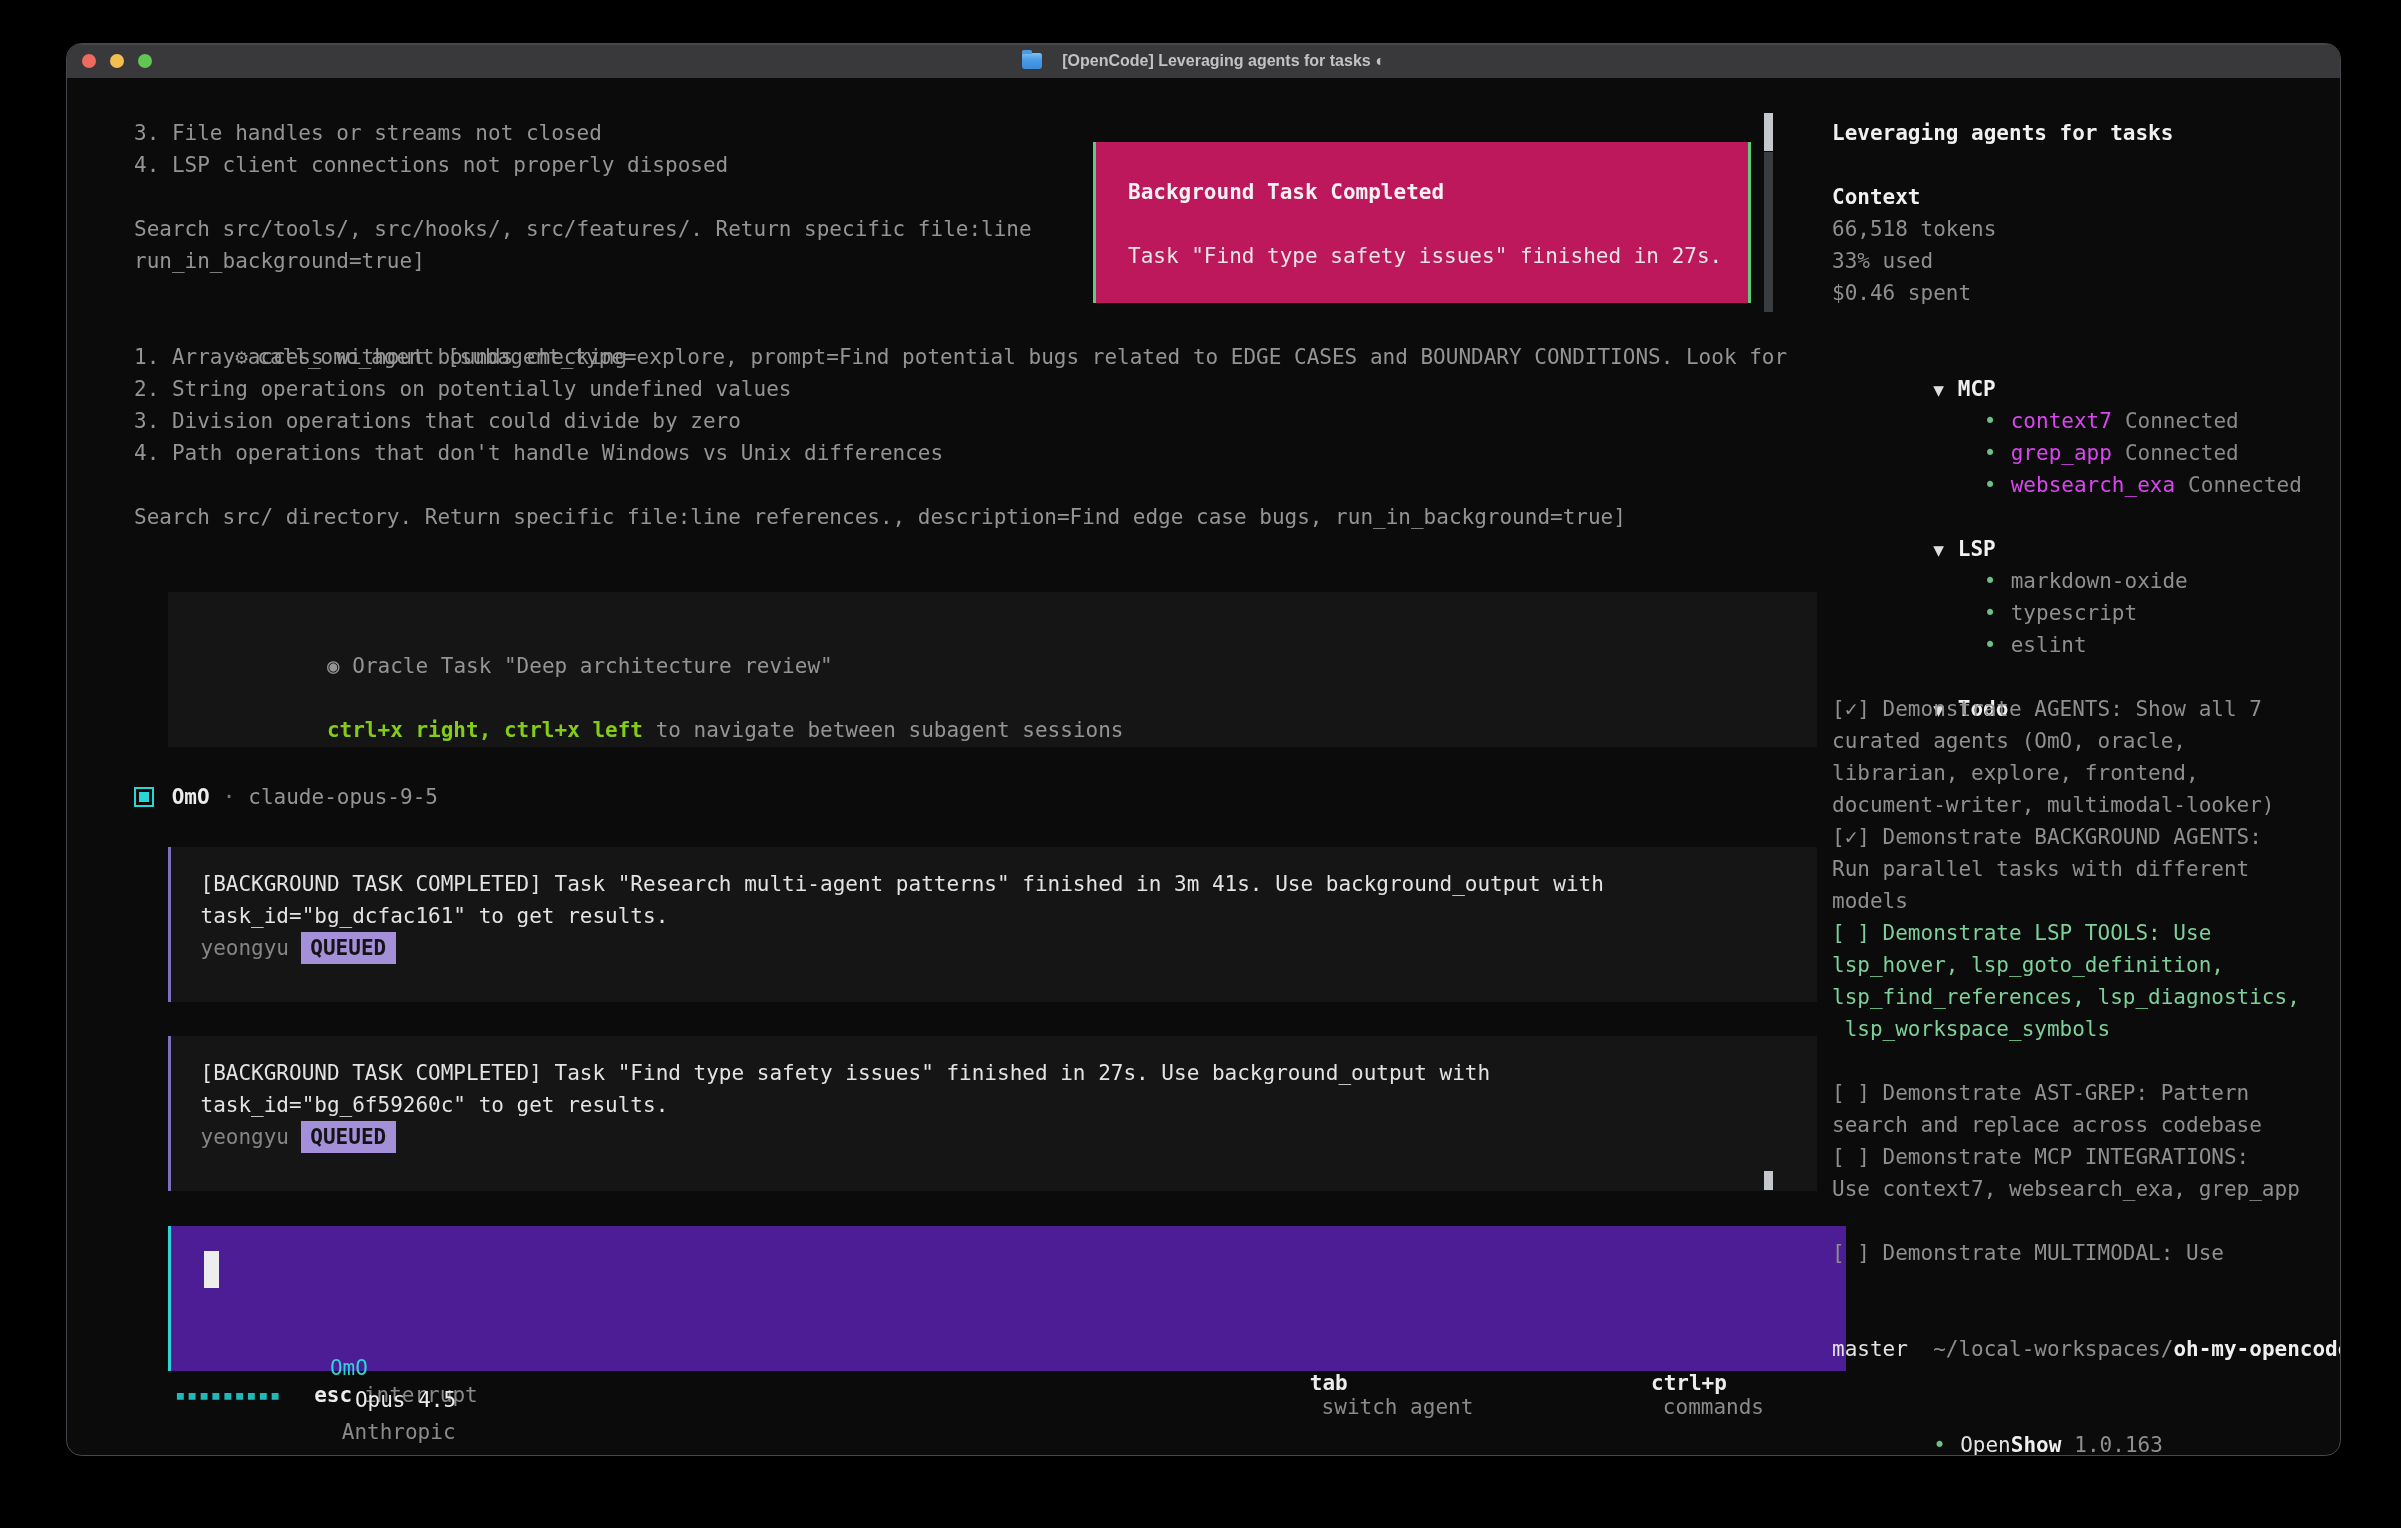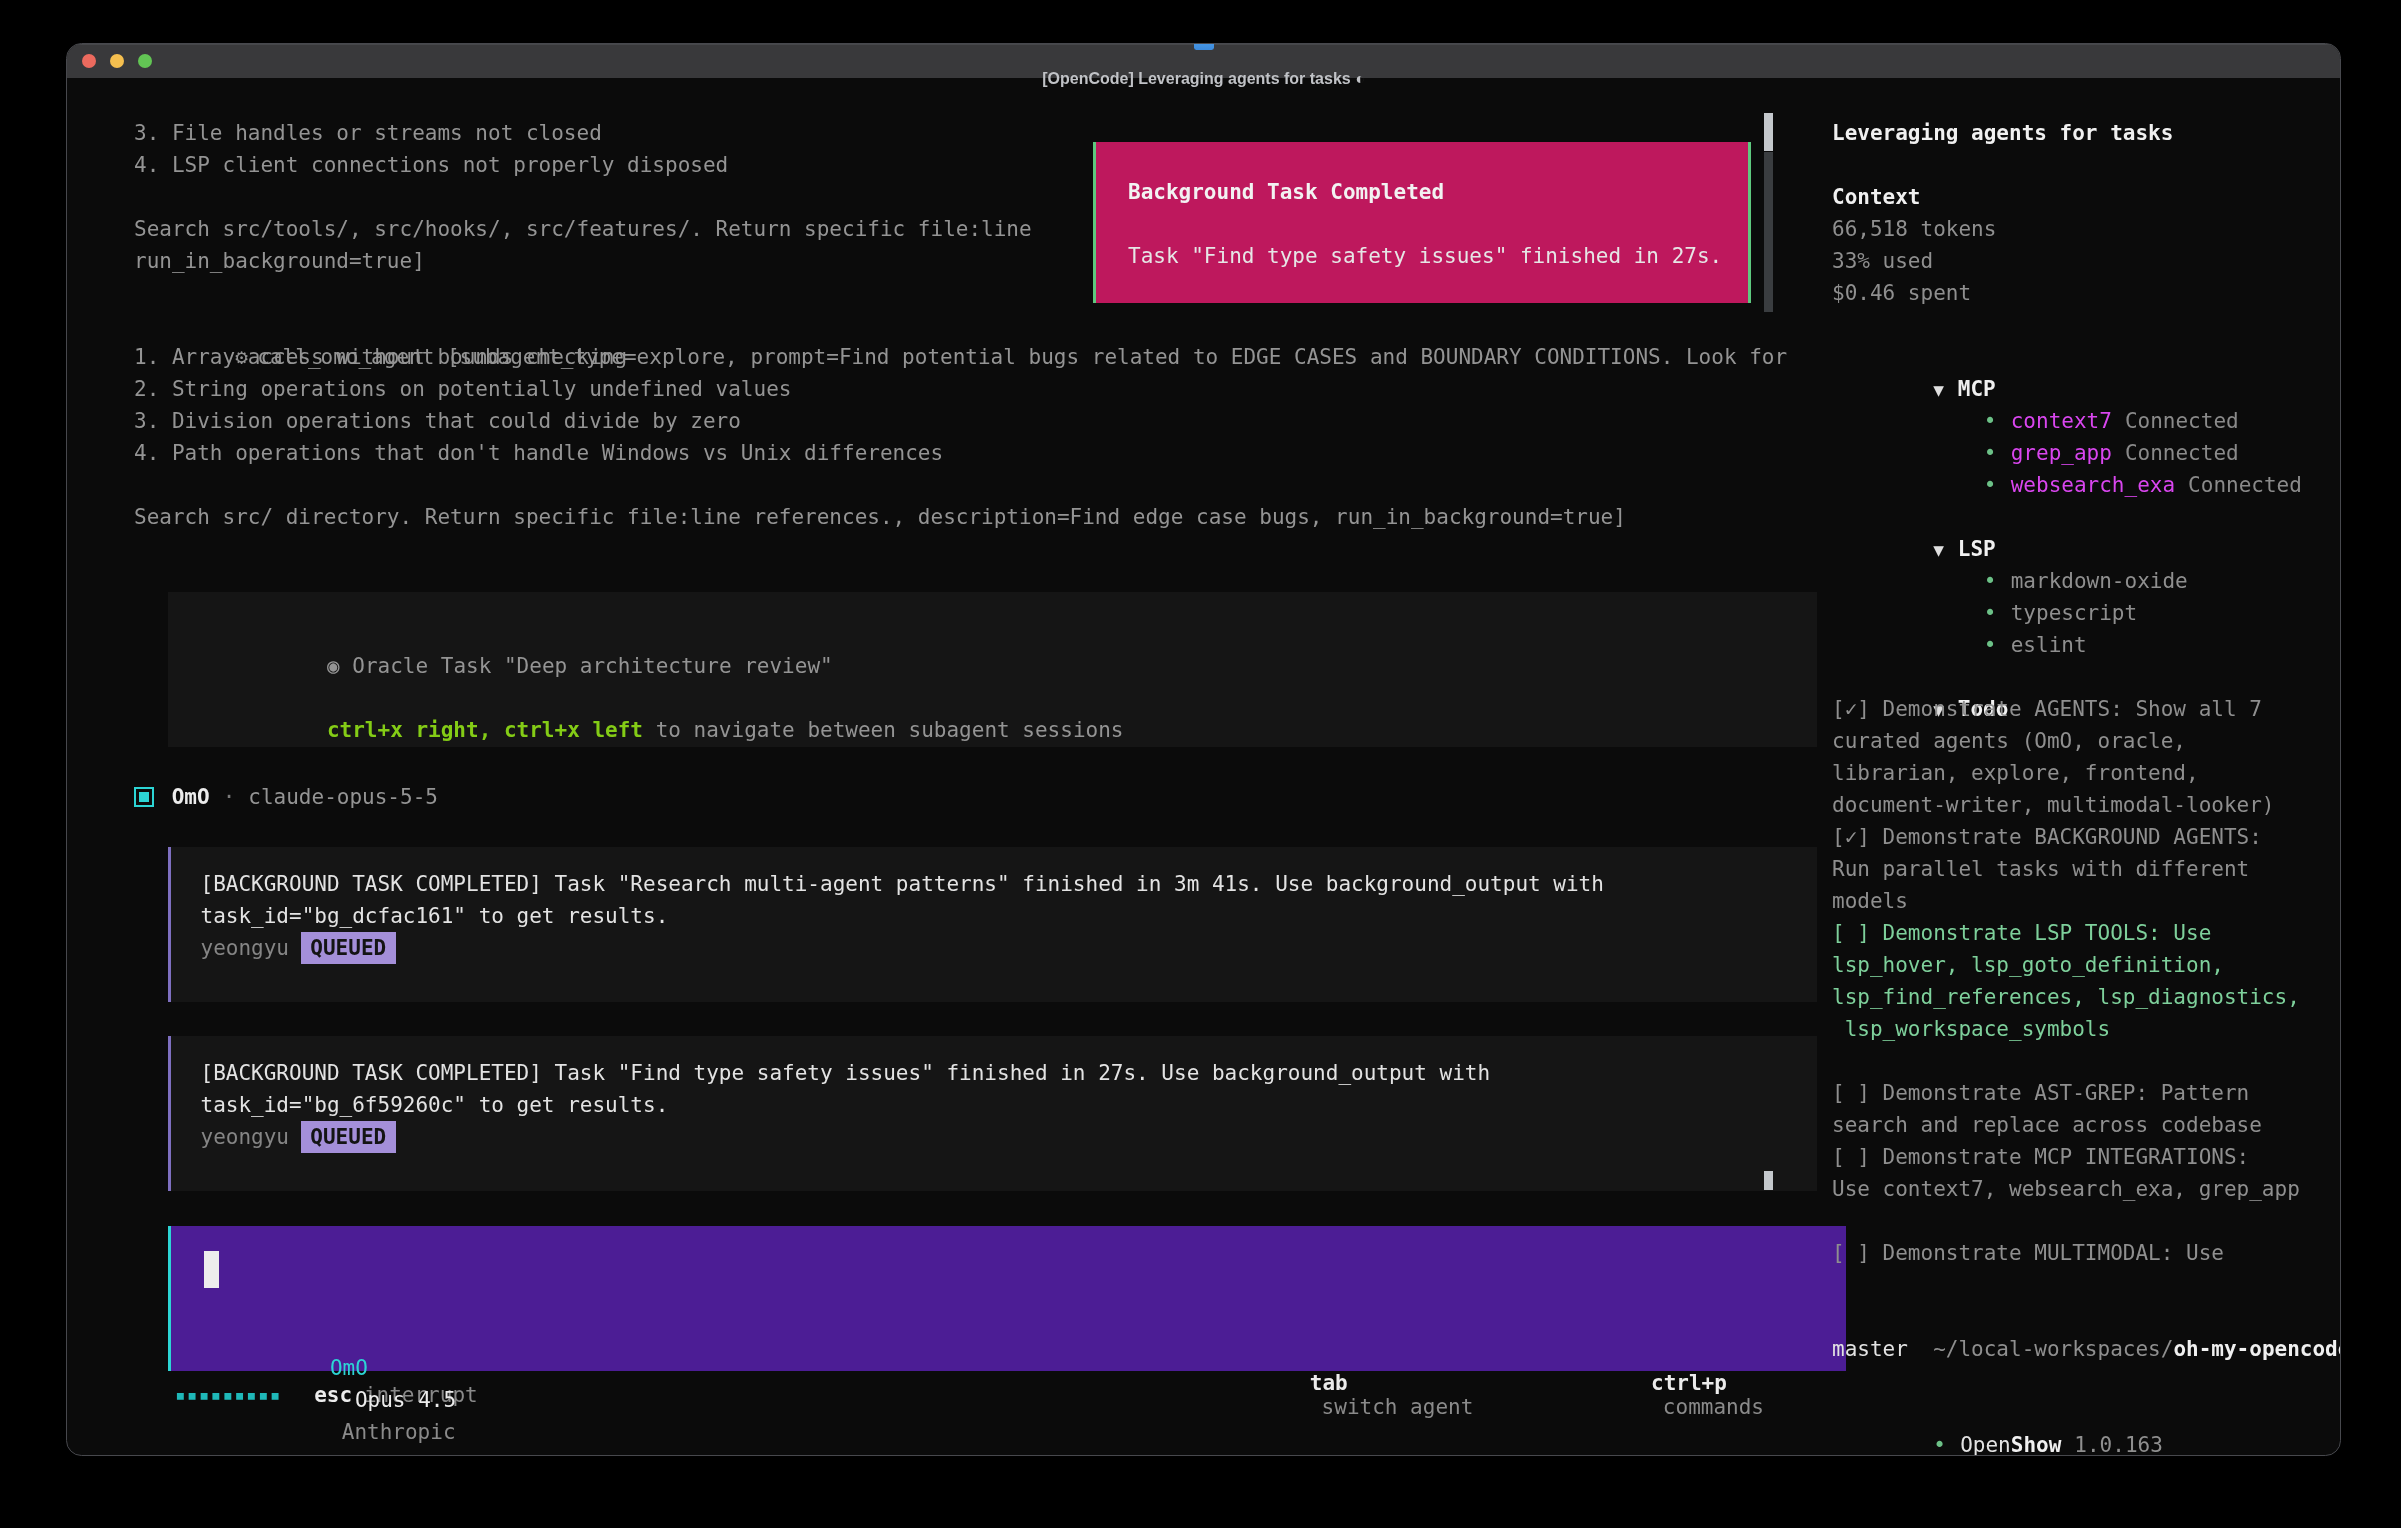--- a/index.html
+++ b/index.html
@@ -15,21 +15,21 @@
     height:34px; background:#39393b; position:relative; flex:0 0 auto;
     display:flex; align-items:center; justify-content:center;
     box-shadow:inset 0 0.6px 0 #55565a;
   }
   .lights { position:absolute; left:15.4px; top:0; height:100%; display:flex; align-items:center; gap:14px; }
   .light { width:14px; height:14px; border-radius:50%; }
   .light.red { background:#ec6a5e; }
   .light.yellow { background:#f5bf4f; }
   .light.green { background:#62c554; }
   .title { display:flex; align-items:center; gap:20px; color:#c0c2c6; font-weight:bold;
-           font-size:16px; font-family:"Liberation Sans","DejaVu Sans",sans-serif;flex-direction:column; }
+           font-size:16px; font-family:"Liberation Sans","DejaVu Sans",sans-serif; }
   .folder-icon { width:20px; height:16.5px; border-radius:2.4px;
     background:linear-gradient(180deg,#7cc0f4 0%,#4a9ae6 45%,#3c8adb 100%); position:relative; }
   .folder-icon::before { content:""; position:absolute; left:0; top:-3px; width:9.5px; height:4.7px;
     border-radius:1.8px 1.8px 0 0; background:#4a9ae6; }
 
   .content { flex:1; display:flex; min-height:0; }
 
   
   .main { width:1728px; position:relative; padding:39px 0 0 67px; font-size:21px; color:#949494; }
   .tline { height:32px; line-height:32px; white-space:pre; }
@@ -163,21 +163,21 @@
           <span class="hint-strong">ctrl+x right, ctrl+x left</span><span> to navigate between subagent sessions</span>
         </div>
       </div>
 
       <div class="agent-header">
         <span class="agent-box-icon">
             <i></i>
           </span>
         <span class="agent-name">OmO</span>
         <span class="agent-sep">·</span>
-        <span class="agent-model">claude-opus-5-5</span>
+        <span class="agent-model">claude-opus-9-5</span>
       </div>
 
       <div>
 
           <div class="msg-block">
             <div class="tline">[BACKGROUND TASK COMPLETED] Task "Research multi-agent patterns" finished in 3m 41s. Use background_output with</div>
             <div class="tline">task_id="bg_dcfac161" to get results.</div>
             <div class="tline author-row">
               <span class="author">yeongyu</span>
               <span class="badge">QUEUED</span>

